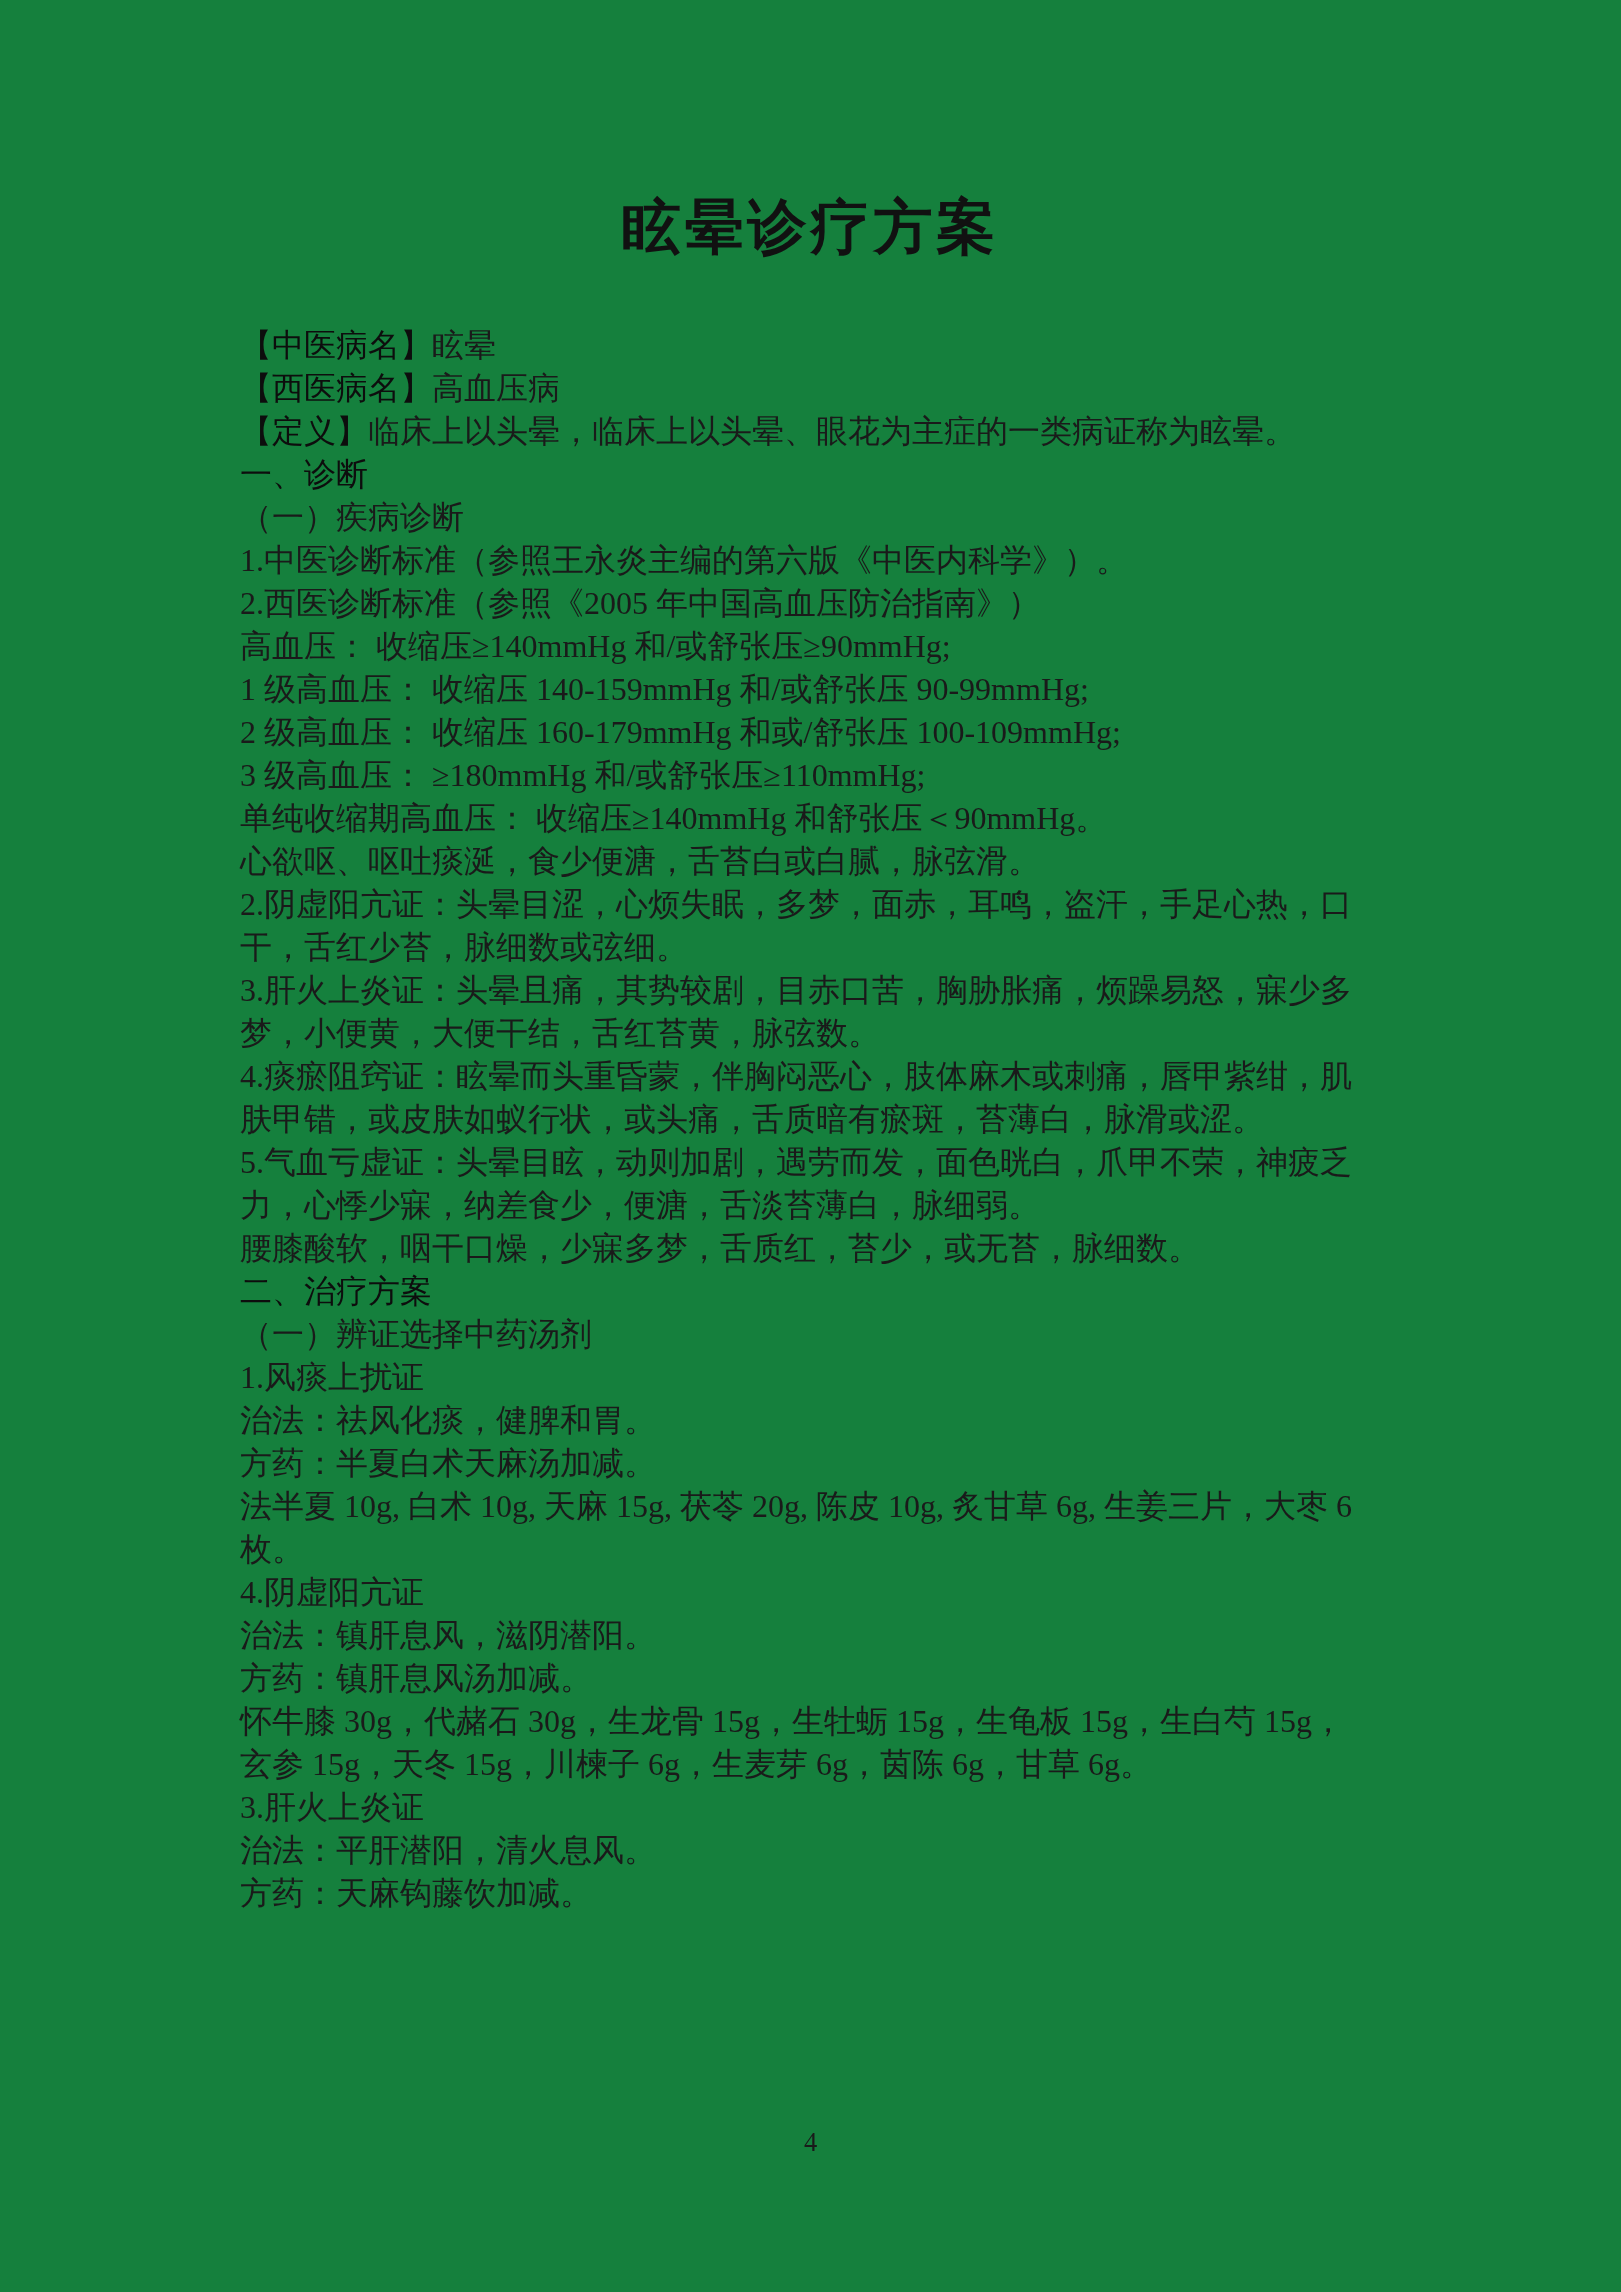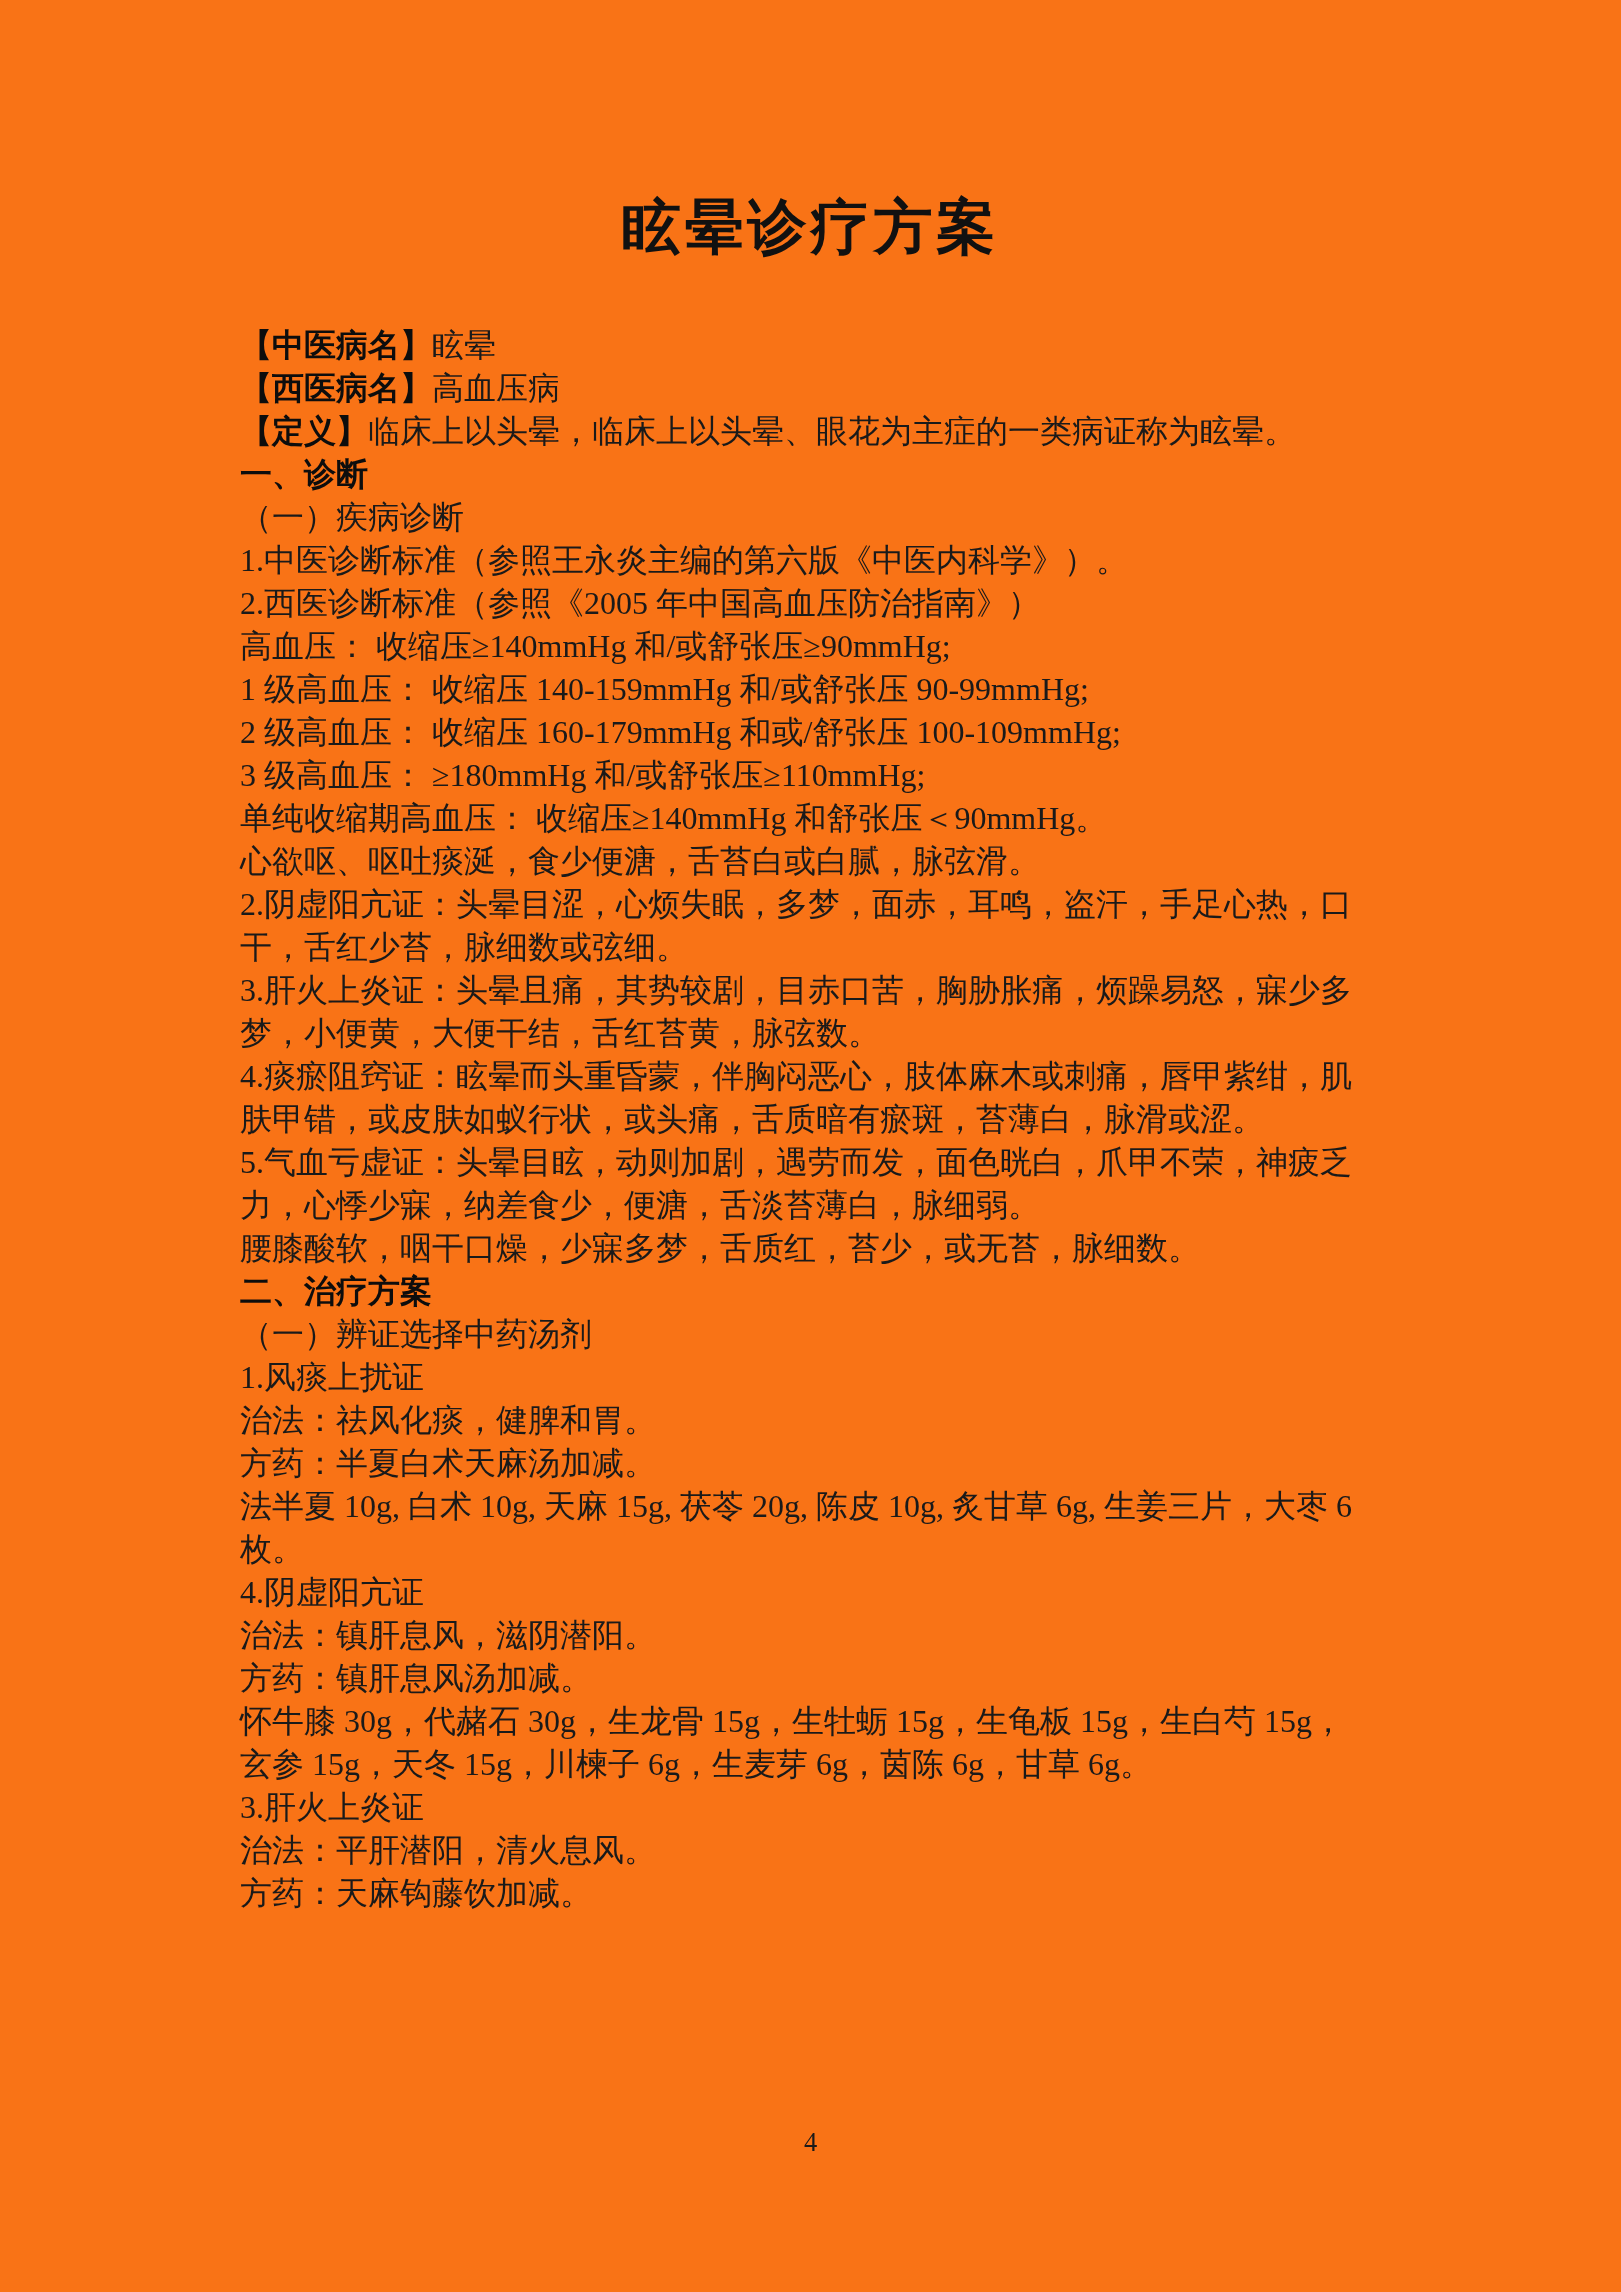--- a/index.html
+++ b/index.html
@@ -5,21 +5,21 @@
   html, body {
     margin: 0;
     padding: 0;
     background: #9a9a9a;
   }
   .page {
     position: relative;
     width: 1621px;
     height: 2293px;
     margin: 0 auto;
-    background: #f97316;
+    background: #15803d;
     overflow: hidden;
     color: #151515;
     font-family: "Liberation Serif", "DejaVu Serif", serif;
   }
   .title {
     position: absolute;
     top: 186px;
     left: 0;
     width: 1621px;
     margin: 0;
@@ -37,21 +37,21 @@
     width: 1206px;
   }
   .line {
     height: 43px;
     line-height: 43px;
     font-size: 32px;
     white-space: pre;
     color: #1a1a1a;
   }
   .line .b {
-    font-weight: bold;
+    font-weight: normal;
     color: #0d0d0d;
   }
   .page-number {
     position: absolute;
     top: 2127px;
     left: 0;
     width: 1621px;
     text-align: center;
     font-size: 26.5px;
     line-height: 31px;

